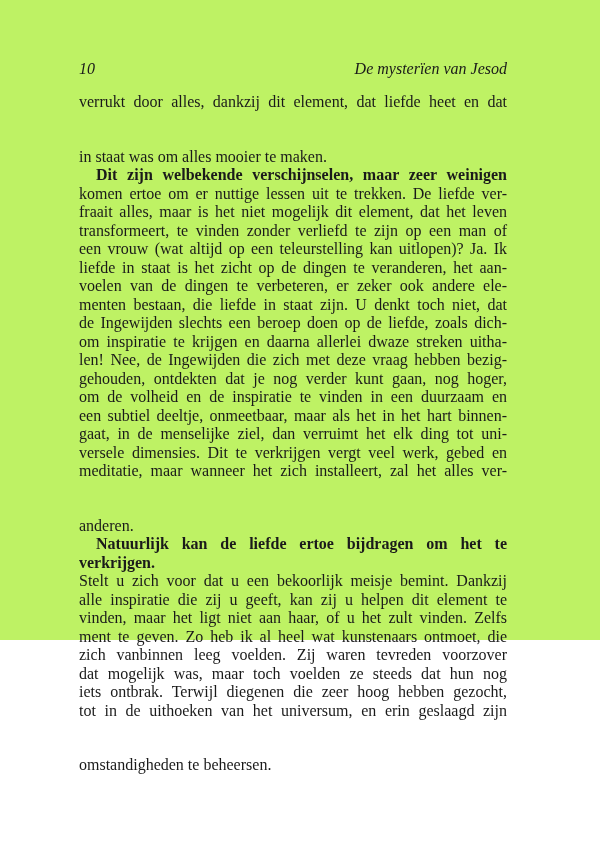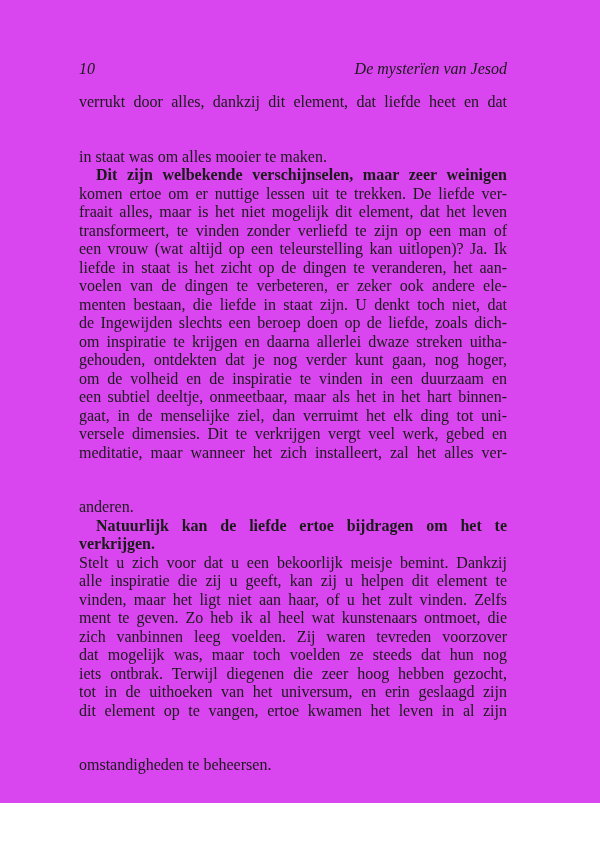--- a/index.html
+++ b/index.html
@@ -8,22 +8,22 @@
   }
   body {
     width: 600px;
     height: 850px;
     background: #ffffff;
     overflow: hidden;
   }
   .page {
     position: relative;
     width: 600px;
-    height: 803px;
-    background: #d946ef;
+    height: 640px;
+    background: #bef264;
     color: #1a1a1a;
     font-family: "Liberation Serif", "DejaVu Serif", serif;
   }
   .running-header {
     position: absolute;
     top: 59px;
     left: 79px;
     width: 428px;
     display: flex;
     justify-content: space-between;
@@ -75,35 +75,35 @@
         <div class="line indent">Dit zijn welbekende verschijnselen, maar zeer weinigen</div>
         <div class="line">komen ertoe om er nuttige lessen uit te trekken. De liefde ver-</div>
         <div class="line">fraait alles, maar is het niet mogelijk dit element, dat het leven</div>
         <div class="line">transformeert, te vinden zonder verliefd te zijn op een man of</div>
         <div class="line">een vrouw (wat altijd op een teleurstelling kan uitlopen)? Ja. Ik</div>
         <div class="line">liefde in staat is het zicht op de dingen te veranderen, het aan-</div>
         <div class="line">voelen van de dingen te verbeteren, er zeker ook andere ele-</div>
         <div class="line">menten bestaan, die liefde in staat zijn. U denkt toch niet, dat</div>
         <div class="line">de Ingewijden slechts een beroep doen op de liefde, zoals dich-</div>
         <div class="line">om inspiratie te krijgen en daarna allerlei dwaze streken uitha-</div>
+        <div class="line">len! Nee, de Ingewijden die zich met deze vraag hebben bezig-</div>
         <div class="line">gehouden, ontdekten dat je nog verder kunt gaan, nog hoger,</div>
         <div class="line">om de volheid en de inspiratie te vinden in een duurzaam en</div>
         <div class="line">een subtiel deeltje, onmeetbaar, maar als het in het hart binnen-</div>
         <div class="line">gaat, in de menselijke ziel, dan verruimt het elk ding tot uni-</div>
         <div class="line">versele dimensies. Dit te verkrijgen vergt veel werk, gebed en</div>
         <div class="line">meditatie, maar wanneer het zich installeert, zal het alles ver-</div>
         <div class="line last">anderen.</div>
       </div>
       <div class="paragraph">
         <div class="line indent">Natuurlijk kan de liefde ertoe bijdragen om het te verkrijgen.</div>
         <div class="line">Stelt u zich voor dat u een bekoorlijk meisje bemint. Dankzij</div>
         <div class="line">alle inspiratie die zij u geeft, kan zij u helpen dit element te</div>
         <div class="line">vinden, maar het ligt niet aan haar, of u het zult vinden. Zelfs</div>
         <div class="line">ment te geven. Zo heb ik al heel wat kunstenaars ontmoet, die</div>
         <div class="line">zich vanbinnen leeg voelden. Zij waren tevreden voorzover</div>
         <div class="line">dat mogelijk was, maar toch voelden ze steeds dat hun nog</div>
         <div class="line">iets ontbrak. Terwijl diegenen die zeer hoog hebben gezocht,</div>
         <div class="line">tot in de uithoeken van het universum, en erin geslaagd zijn</div>
-        <div class="line">dit element op te vangen, ertoe kwamen het leven in al zijn</div>
         <div class="line last">omstandigheden te beheersen.</div>
       </div>
     </div>
 </div>
 
 </body></html>

